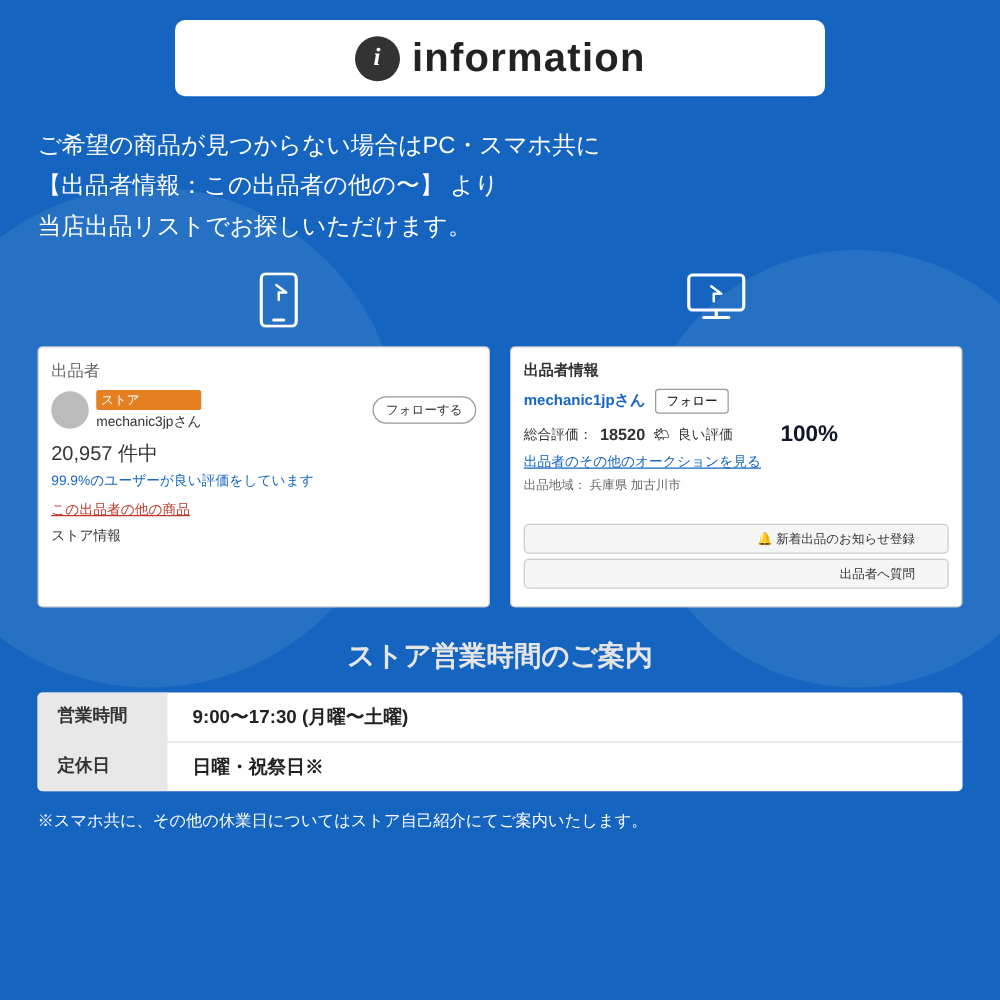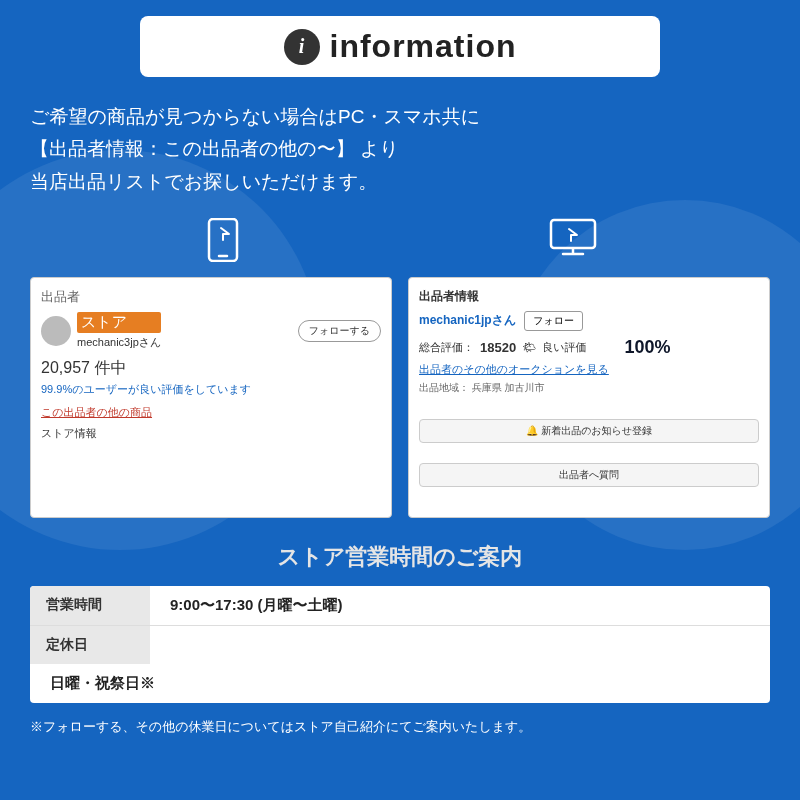--- a/index.html
+++ b/index.html
@@ -127,21 +127,21 @@
       gap: 6px;
     }
     .avatar-circle {
       width: 30px; height: 30px;
       background: #bbb;
       border-radius: 50%;
     }
     .store-badge {
       background: #e67e22;
       color: white;
-      font-size: 15px;
+      font-size: 10px;
       padding: 1px 4px;
       border-radius: 2px;
       display: block;
       margin-bottom: 2px;
     }
     .seller-name {
       font-size: 11px;
       color: #333;
     }
     .follow-btn {
@@ -217,28 +217,28 @@
       display: block;
     }
     .location-text {
       font-size: 10px;
       color: #666;
       margin-bottom: 24px;
     }
     .action-btn {
       border: 1px solid #ccc;
       border-radius: 4px;
-      padding: 4px 10px;
+      padding: 4px 26px;
       font-size: 10px;
       background: #f5f5f5;
       display: block;
-      margin-bottom: 20px;
+      margin-bottom: 4px;
       color: #333;
       width: 100%;
-      text-align: center;
+      text-align: right;
     }
 
     
     .store-hours-title {
       text-align: center;
       color: #e5e5e5;
       font-size: 22px;
       font-weight: bold;
       margin-bottom: 14px;
     }
@@ -250,29 +250,28 @@
       margin: 0 10px 14px;
       border-collapse: collapse;
       width: calc(100% - 20px);
     }
     .hours-row {
       display: flex;
       border-bottom: 1px solid #ddd;
     }
     .hours-row:last-child {
       border-bottom: none;
-      flex-direction: column;
     }
     .hours-label {
       background: #e8e8e8;
       padding: 10px 16px;
       font-size: 14px;
       font-weight: bold;
       color: #333;
-      width: 120px;
+      width: 104px;
       flex-shrink: 0;
       display: flex;
       align-items: center;
     }
     .hours-value {
       padding: 10px 20px;
       font-size: 15px;
       font-weight: bold;
       color: #222;
       display: flex;
@@ -381,15 +380,15 @@
     <div class="hours-row">
       <div class="hours-label">
         <span>定休日</span>
       </div>
       <div class="hours-value">
         <span>日曜・祝祭日※</span>
       </div>
     </div>
   </div>
 
-  <div class="footnote">※フォローする、その他の休業日についてはストア自己紹介にてご案内いたします。</div>
+  <div class="footnote">※スマホ共に、その他の休業日についてはストア自己紹介にてご案内いたします。</div>
 
 </div>
 
 </body></html>

